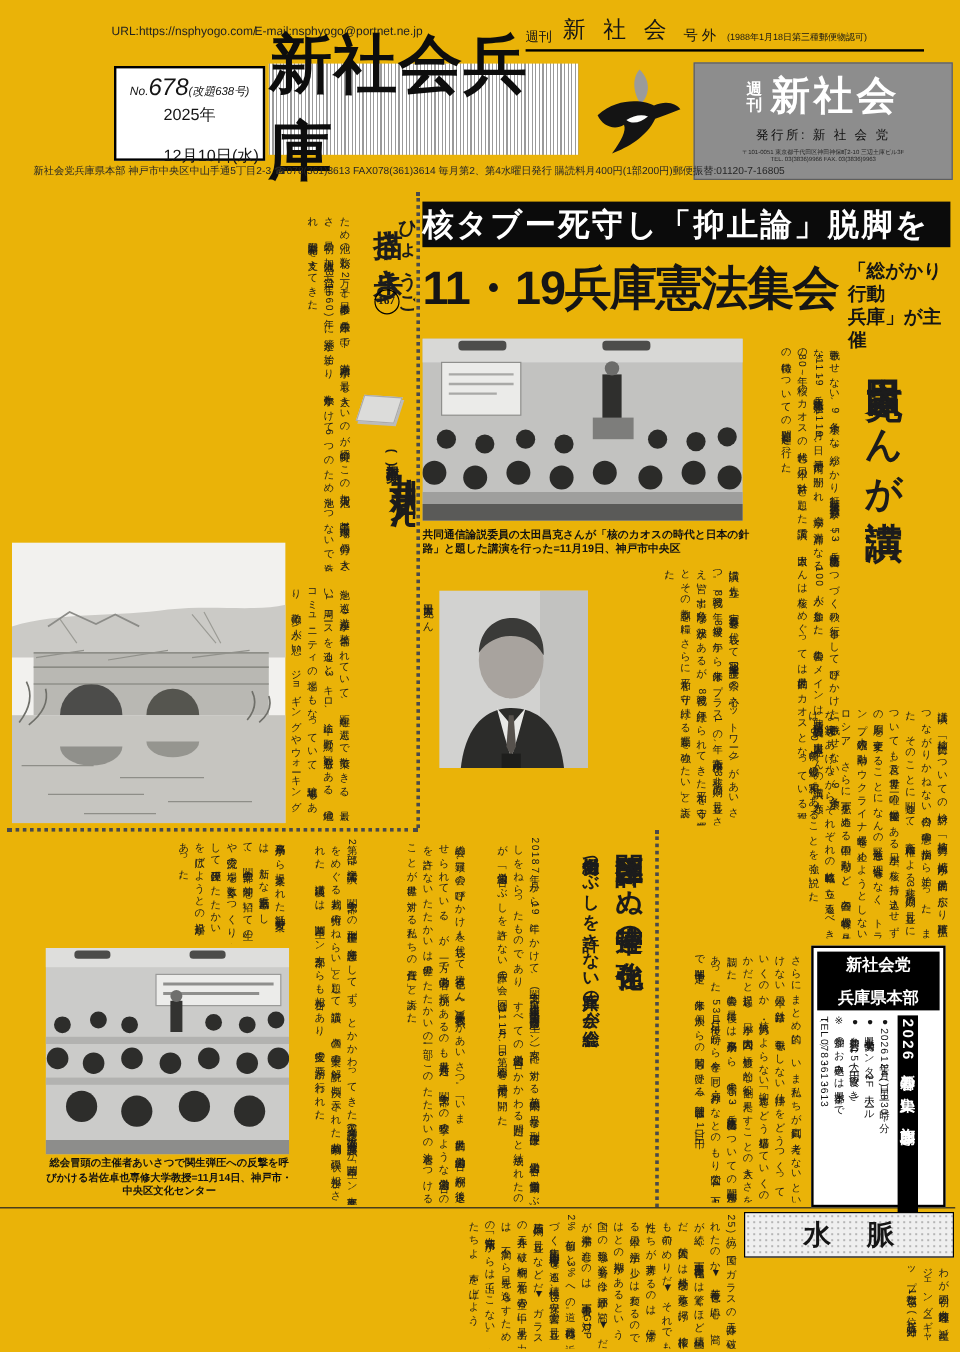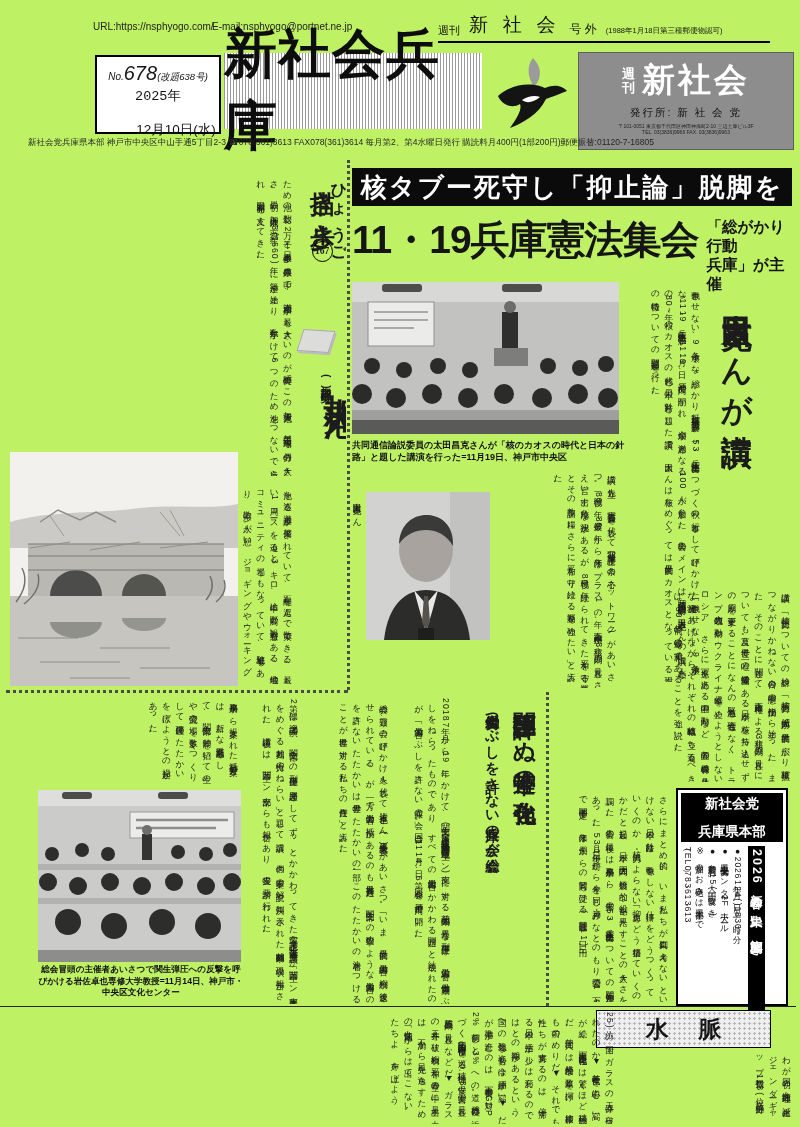--- a/index.html
+++ b/index.html
@@ -1,32 +1,32 @@
 <!DOCTYPE html>
 <html><head>
 <meta charset="utf-8">
 <style>
   html,body{margin:0;padding:0;background:#777;}
-  #page{position:relative;width:800px;height:1127px;background:#bef264;margin:0 auto;overflow:hidden;
+  #page{position:relative;width:800px;height:1127px;background:#eab308;margin:0 auto;overflow:hidden;
         font-family:"Liberation Sans","DejaVu Sans",sans-serif;color:#151515;}
   .abs{position:absolute;}
   .serif{font-family:"Liberation Serif","DejaVu Serif",serif;}
   .vt{writing-mode:vertical-rl;text-orientation:mixed;font-size:8.6px;line-height:13.4px;
       letter-spacing:1.1px;color:#1c1c1c;overflow:hidden;text-align:left;}
   .vt-block{display:block;}
   .cap{font-size:9px;line-height:11.5px;font-weight:bold;color:#111;overflow:hidden;}
   .chain-v{border-left:3px dotted #4a4a4a;width:0;}
   .chain-h{border-top:3px dotted #4a4a4a;height:0;}
   .rule{border-top:1.5px solid #222;height:0;}
   
   .issue-box{border:2px solid #000;text-align:center;background:#fff;}
   .stripes{background:repeating-linear-gradient(90deg,#9a9a9a 0 1px,#fff 1px 3px);
            display:flex;align-items:center;justify-content:center;}
   .weekly-box{background:#8d8d8d;border:1px solid #5e5e5e;text-align:center;color:#fff;}
-  .kicker{background:#0b0b0b;color:#fff;font-weight:bold;text-align:center;}
+  .kicker{background:#0b0b0b;color:#fff;font-weight:bold;text-align:left;}
   .circle-num{writing-mode:horizontal-tb;display:inline-block;border:1.5px solid #000;border-radius:50%;
       width:19px;height:19px;line-height:19px;text-align:center;font-size:9.5px;font-weight:bold;letter-spacing:0;margin:4px 0;}
   .sketch-icon{width:30px;height:20px;background:#dcdcda;border:1px solid #aaa;transform:skew(-18deg,4deg);box-shadow:2px 2px 0 #bbb;}
   .adbox{border:2px solid #000;background:#fff;padding:3px;box-sizing:border-box;}
   .adbox .hd{background:#000;color:#fff;font-weight:bold;font-size:13.5px;line-height:15.5px;text-align:center;padding:3px 0;}
   .adbox .bd{writing-mode:vertical-rl;height:166px;margin-top:4px;overflow:hidden;}
   .adbox .bd .ttl{display:block;background:#000;color:#fff;font-weight:bold;font-size:12.5px;line-height:15px;
       letter-spacing:2px;padding:3px 1px;margin-left:4px;}
   .adbox .bd .it{display:block;font-size:8.6px;line-height:12.5px;letter-spacing:0.8px;}
   .sui-hd{border:1.5px solid #000;background-image:radial-gradient(#b5b5b5 1px,transparent 1.1px);
@@ -43,21 +43,21 @@
     <span style="font-size:11px;">週刊</span>
     <span class="serif" style="font-size:19px;letter-spacing:5px;">新 社 会</span>
     <span style="font-size:12px;">号 外</span>
     <span style="font-size:7.5px;padding-bottom:2px;">(1988年1月18日第三種郵便物認可)</span>
   </div>
 
   <div class="abs issue-box" style="left:95px;top:55px;width:122px;height:70px;padding-top:5px;">
     <div style="font-size:9px;font-style:italic;">
       <span style="font-size:10px;">No.</span><span style="font-size:20px;">678</span><span style="font-size:9.5px;">(改題638号)</span>
     </div>
-    <div style="font-size:13.5px;margin-top:2px;font-family:Liberation Mono, monospace;">2025年</div>
+    <div style="font-size:13.5px;margin-top:2px;">2025年</div>
     <div style="font-size:13.5px;margin-top:16px;padding-left:36px;">12月10日(水)</div>
   </div>
 
   <div class="abs stripes" style="left:224px;top:53px;width:258px;height:76px;">
     <span class="serif" style="font-size:53px;font-weight:900;letter-spacing:1px;color:#0d0d0d;">新社会兵庫</span>
   </div>
 
   <div class="abs" style="left:488px;top:56px;width:82px;height:78px;">
     <svg width="82" height="78" viewBox="0 0 82 78">
       <path d="M45,2 C53,10 55,21 46,31 C40,22 38,10 45,2 Z" fill="#9b9b9b"></path>
@@ -235,19 +235,19 @@
           <circle cx="124" cy="132" r="13"></circle>
           <circle cx="170" cy="136" r="13"></circle>
       </g>
       <rect x="0" y="74" width="203" height="6" fill="#b2b2b0"></rect>
       <rect x="0" y="108" width="203" height="6" fill="#b2b2b0"></rect>
       <rect x="0" y="160" width="203" height="12" fill="#8d8d8b"></rect>
     </svg>
   </div>
   <div class="abs cap" style="left:38px;top:964px;width:206px;height:40px;font-size:8.6px;text-align:center;">総会冒頭の主催者あいさつで関生弾圧への反撃を呼びかける岩佐卓也専修大学教授=11月14日、神戸市・中央区文化センター</div>
 
-  <div class="abs sui-hd" style="left:596px;top:1010px;width:173px;height:36px;text-align:right;">
+  <div class="abs sui-hd" style="left:620px;top:1010px;width:173px;height:36px;text-align:right;">
     <span class="serif" style="font-size:23px;font-weight:900;letter-spacing:12px;padding-left:12px;">水 脈</span>
   </div>
   <div class="abs vt" style="left:620px;top:1050px;width:173px;height:74px;">わが国初の女性総理の誕生だ。ジェンダーギャップ指数118位(政治分野1</div>
   <div class="abs vt" style="left:6px;top:1012px;width:610px;height:112px;">25位)の国でガラスの天井は破られたのか▼若年世代を中心に、高い支持率が続く。軍事同盟強化には驚くほど積極的だ。外国人には排外的な政策を掲げ、核抑止にも前のめりだ▼それでも女性たちが支持するのは、停滞する日本の生活が少しは変わるのではとの期待があるという。中国への強気な姿勢も今は評価が高い▼だが準備が進むのは、軍事費の対GDP比2%前倒しと3%への道。武力行使に近づく集団的自衛権行使を巡る積極性、安保3文書の見直し、非核三原則の見直しなどだ▼ガラスの天井を破り権利や平和を青空の中に見出す力は、不満から目先を逸らすための「女性活用」からは出てこない。女性たちよ、声を上げよう。</div>
 
 </div>
 
 </body></html>

